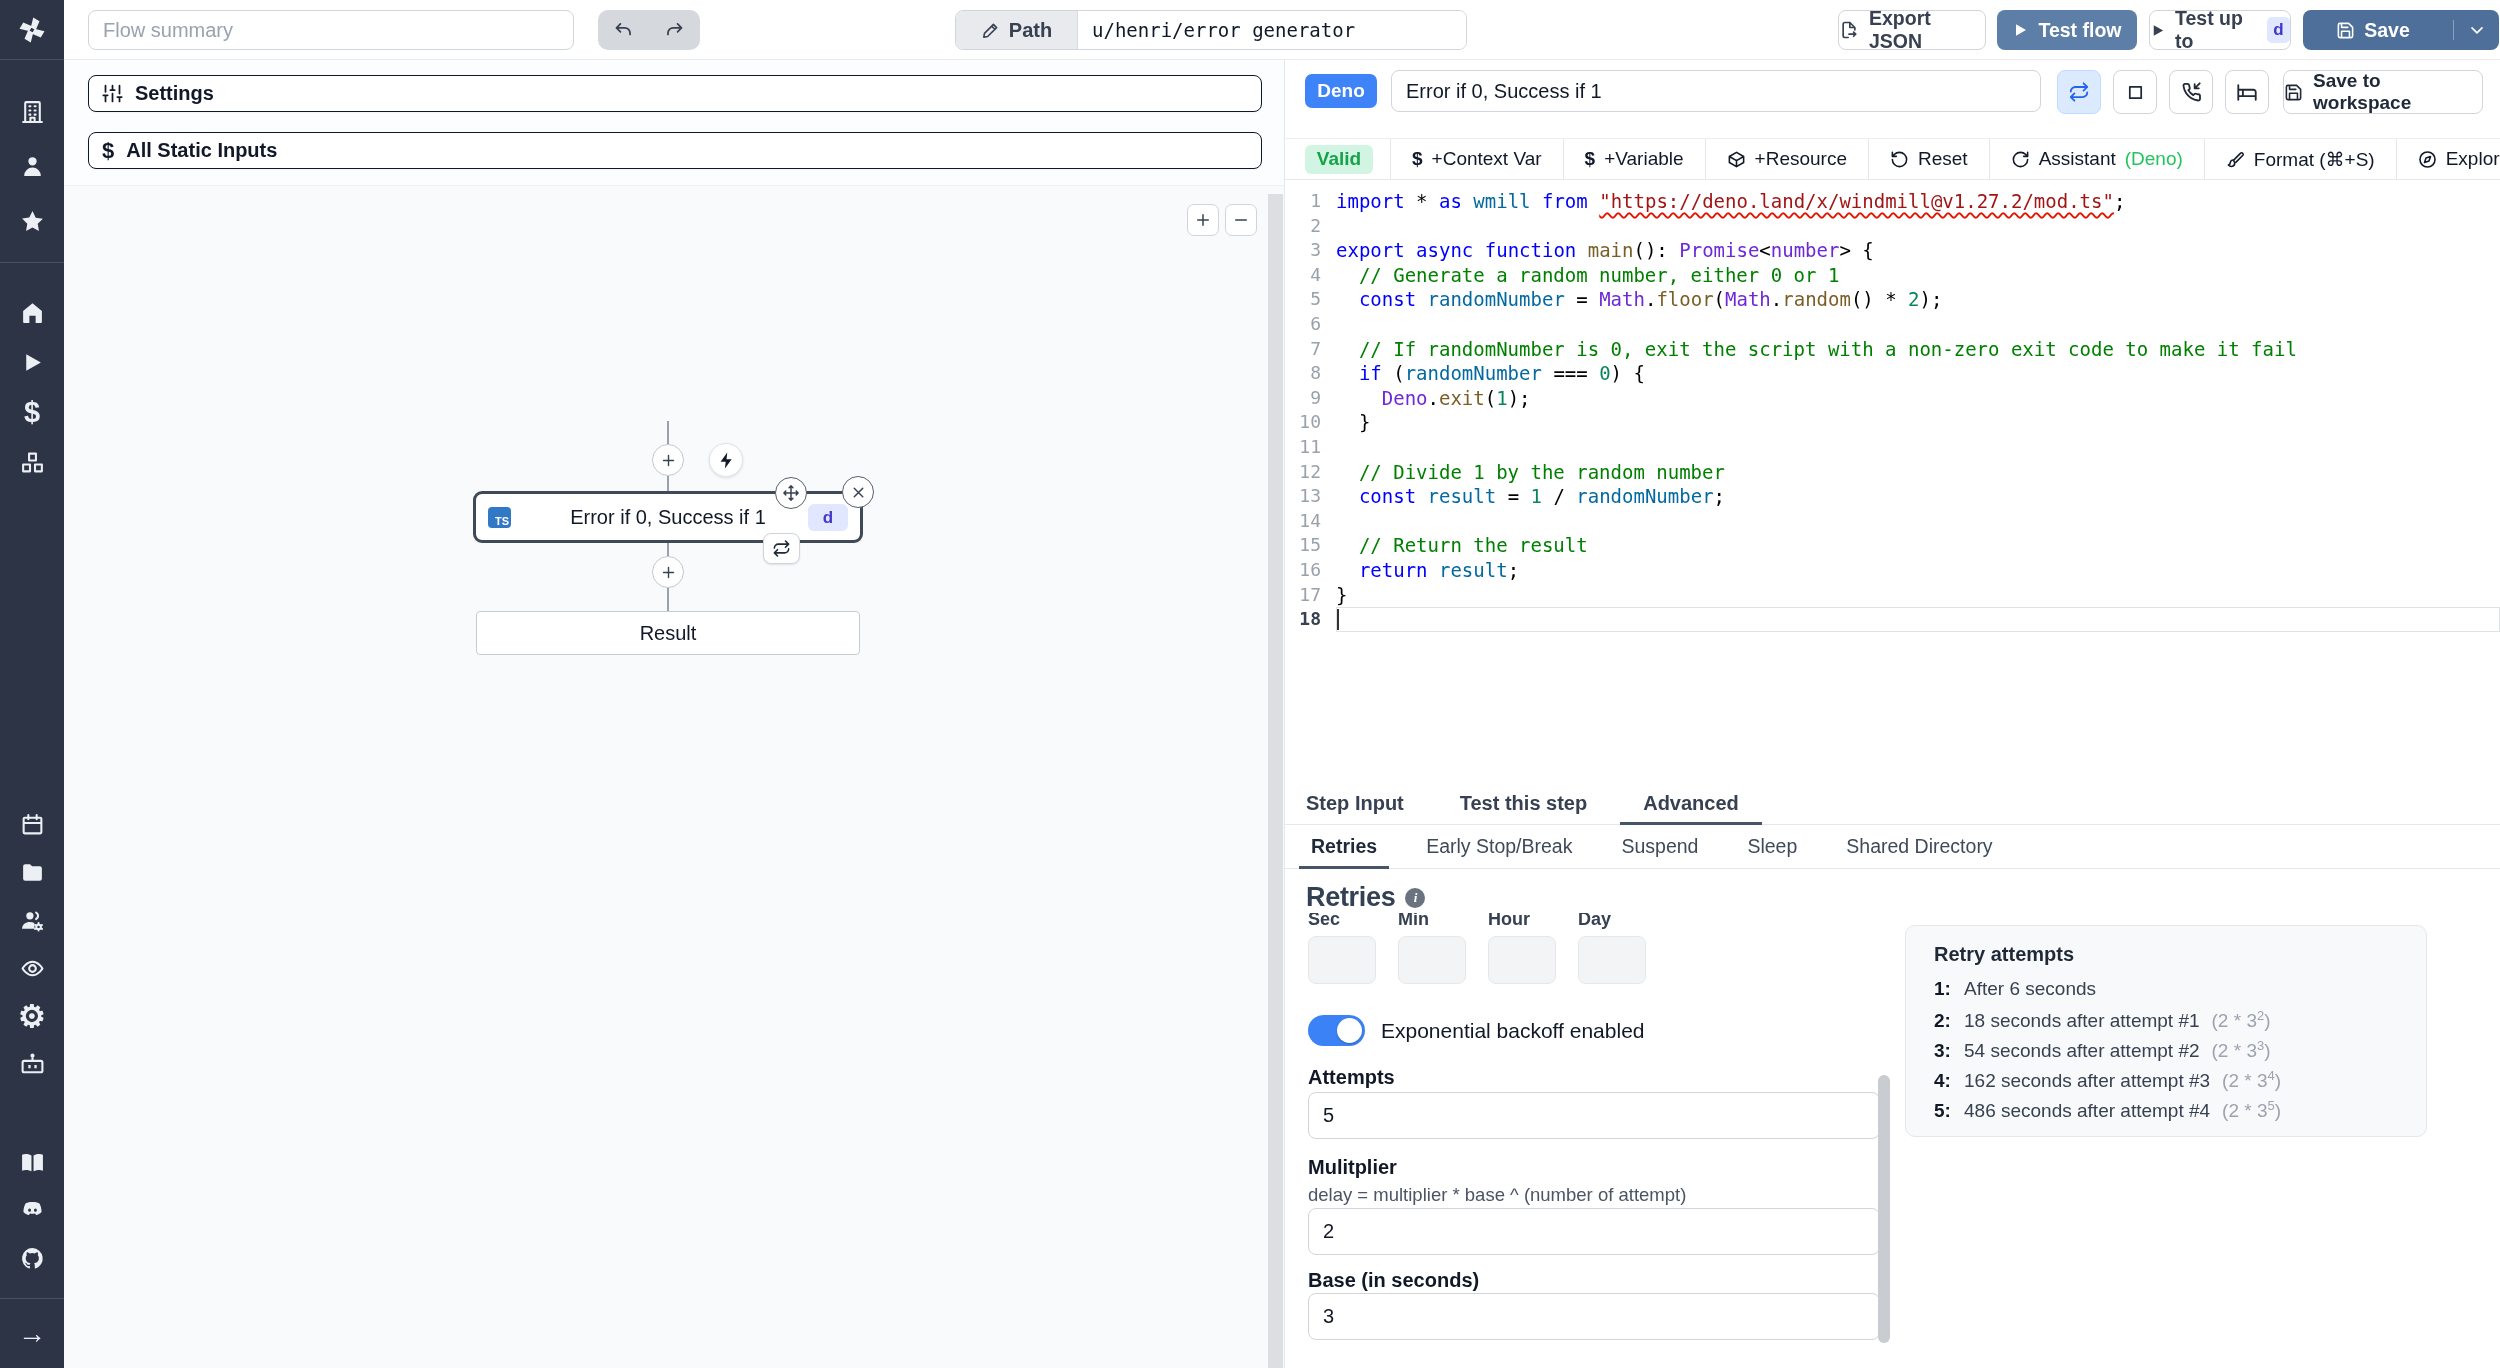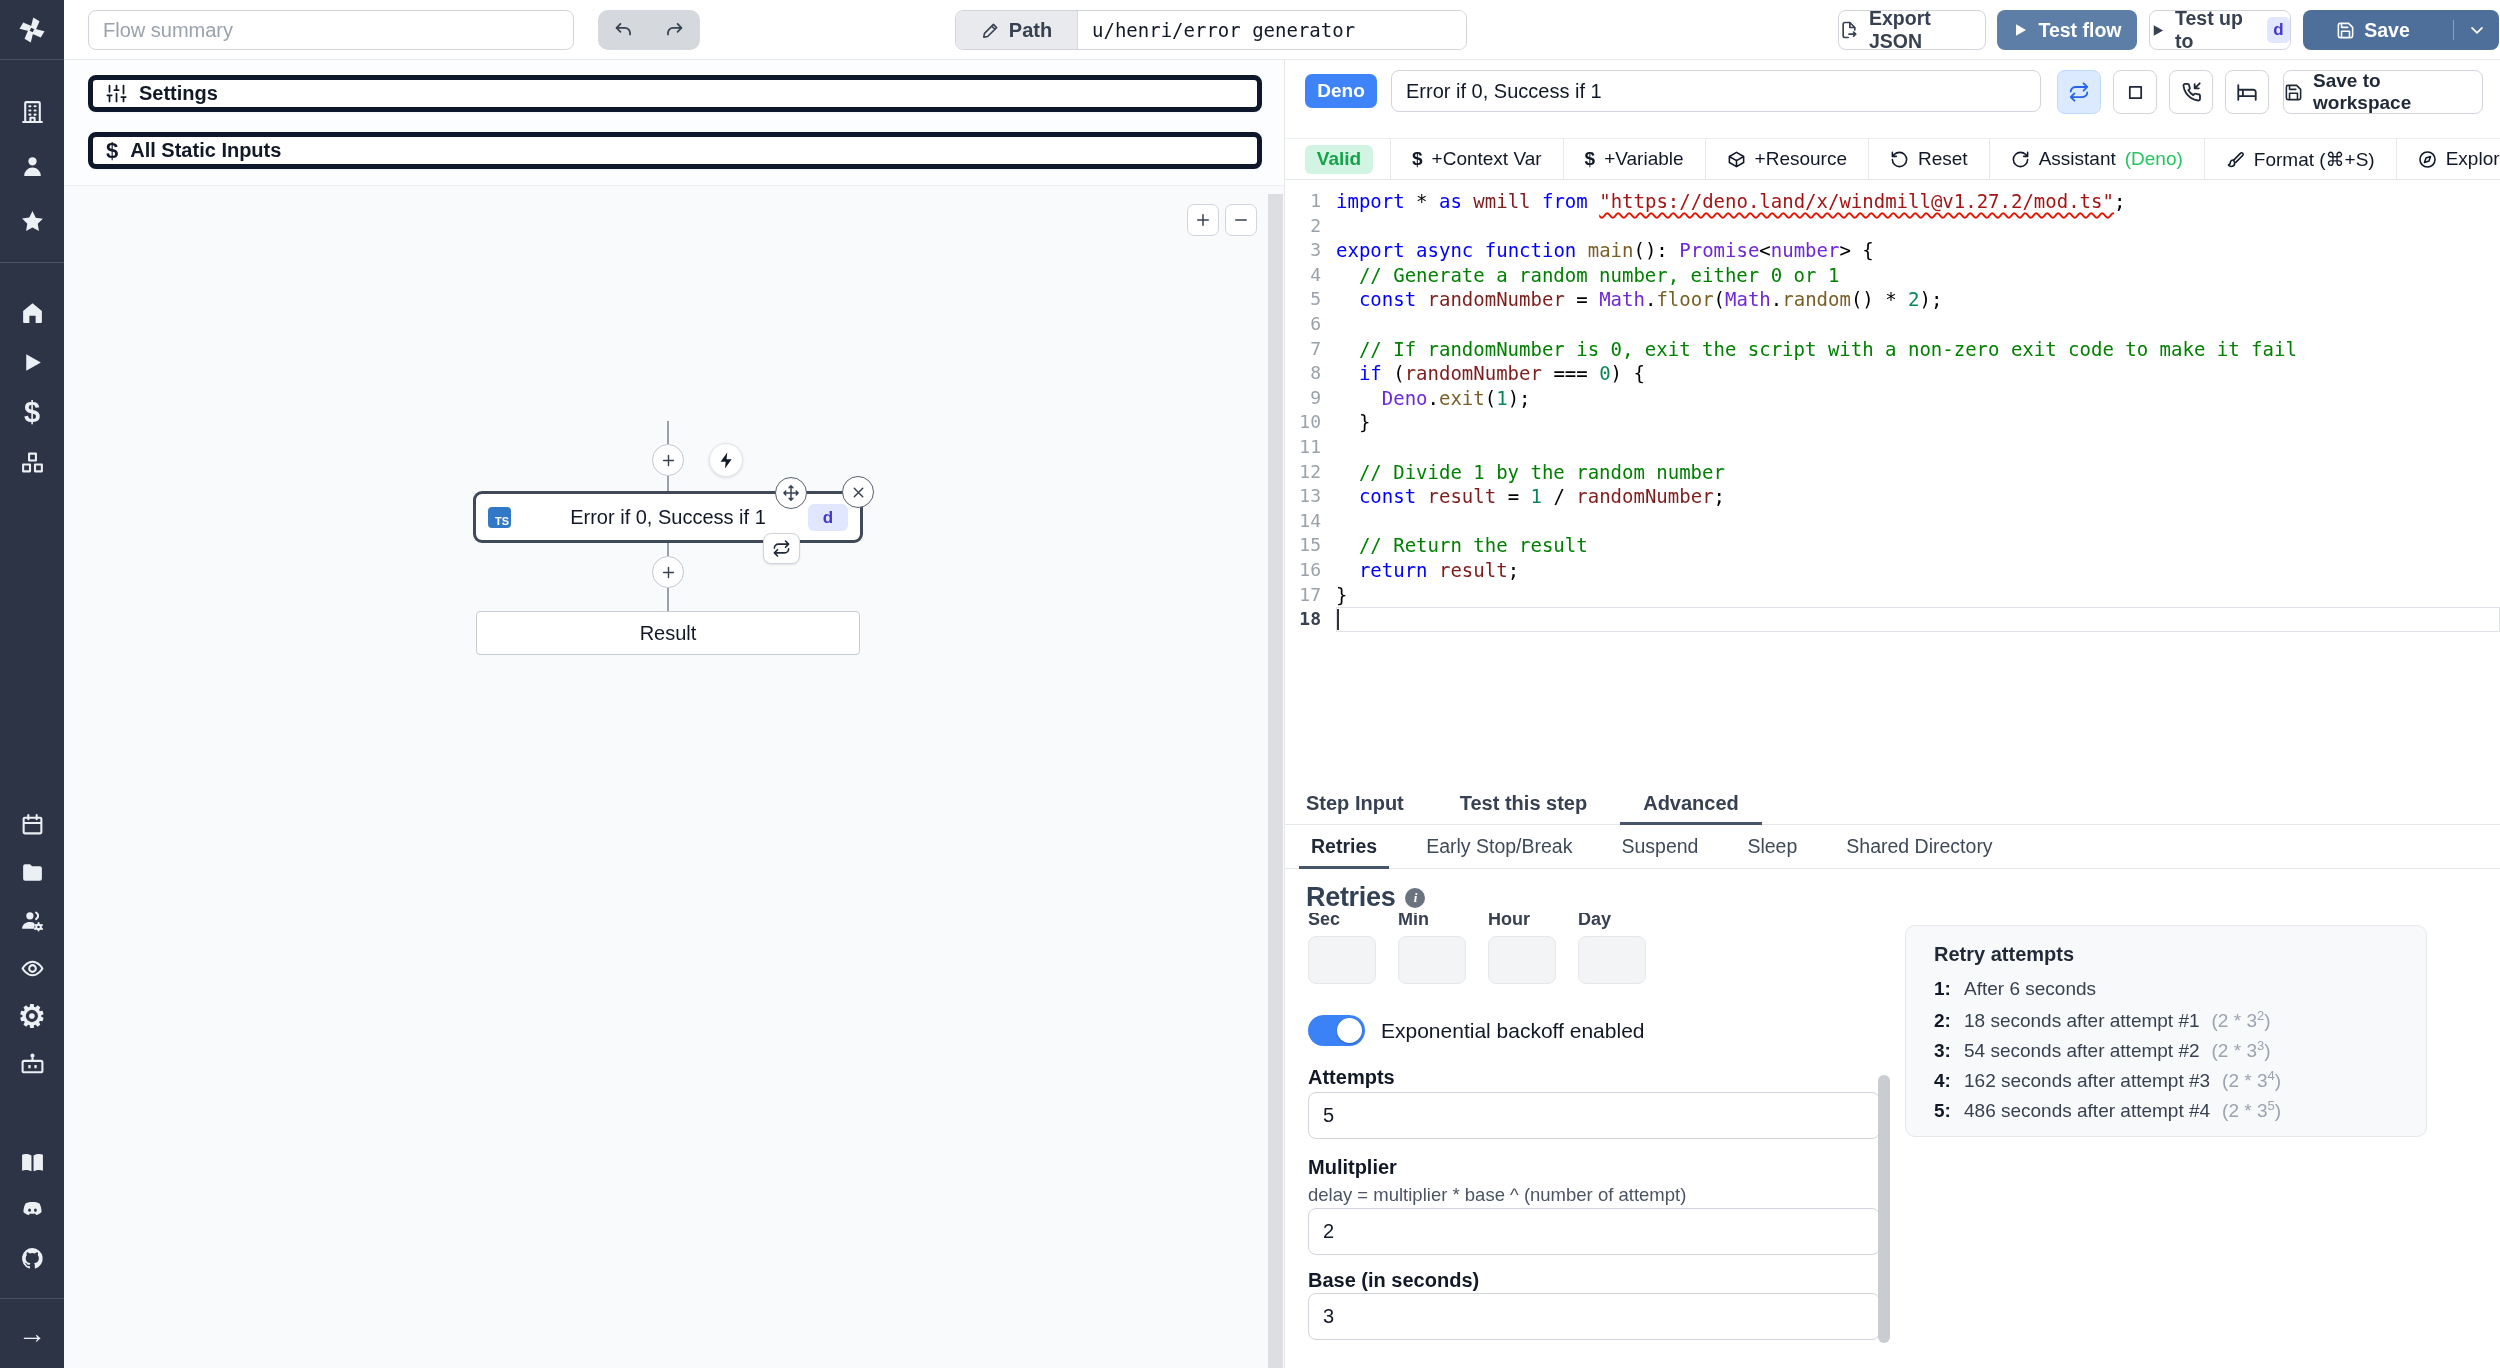--- a/index.html
+++ b/index.html
@@ -35,21 +35,21 @@
 #btn-testflow{left:1933px;width:140px;background:#5d7ea6;color:#fff}
 #btn-testupto{left:2085px;width:142px;gap:10px}
 #btn-save{left:2239px;width:196px;background:#4d6f9a;color:#fff;display:flex;padding:0;overflow:hidden}
 #btn-save .sv-main{flex:1;display:flex;align-items:center;justify-content:center;gap:9px}
 #btn-save .sv-chev{width:46px;display:flex;align-items:center;justify-content:center;border-left:1px solid rgba(255,255,255,.35)}
 .d-badge{background:#e0e7ff;color:#4338ca;font-weight:bold;border-radius:5px;display:flex;align-items:center;justify-content:center}
 #btn-testupto .d-badge{width:26px;height:26px;font-size:17px}
 
 
 #flow-panel{position:absolute;left:64px;top:60px;width:1220px;bottom:0;background:#fcfdfe}
-.collapse-box{position:absolute;left:24px;width:1174px;height:37px;background:#fff;border:5px solid #0f172a;border-radius:8px;display:flex;align-items:center;gap:12px;padding:0 13px;font-size:20px;font-weight:bold;color:#111827;cursor:pointer;box-shadow:0 1px 2px rgba(16,24,40,.04)}
+.collapse-box{position:absolute;left:24px;width:1174px;height:37px;background:#fff;border:1px solid #0f172a;border-radius:8px;display:flex;align-items:center;gap:12px;padding:0 13px;font-size:20px;font-weight:bold;color:#111827;cursor:pointer;box-shadow:0 1px 2px rgba(16,24,40,.04)}
 #settings-box{top:15px}
 #inputs-box{top:72px}
 #canvas{position:absolute;left:0;top:125px;right:0;bottom:0;background:#f8fafc;border-top:1px solid #eef0f3}
 .zoom-btn{position:absolute;top:18px;width:32px;height:32px;background:#fff;border:1px solid #d1d5db;border-radius:7px;display:flex;align-items:center;justify-content:center;color:#374151;cursor:pointer}
 #canvas-scroll{position:absolute;right:1px;top:8px;bottom:0;width:15px;background:#dcdee2}
 .edge{position:absolute;width:2px;background:#9aa1ab}
 .node{position:absolute;display:flex;align-items:center;justify-content:center;font-size:20px;color:#111827;border-radius:4px;cursor:pointer}
 #node-input{left:412px;top:193px;width:384px;height:42px;background:#e7eaee;border:1px solid #aab1bb}
 #node-result{left:412px;top:425px;width:384px;height:44px;background:#fff;border:1px solid #c6ccd4}
 #node-module{left:409px;top:305px;width:390px;height:52px;background:#fff;border:3px solid #3f4957;border-radius:9px;font-size:20px}
@@ -77,21 +77,21 @@
 
 
 #code-area{position:absolute;left:0;top:121px;right:0;height:601px;background:#fff;overflow:hidden;cursor:text}
 #code{padding-top:8px;font-family:"DejaVu Sans Mono",monospace;font-size:19px}
 .code-line{display:flex;line-height:24.6px;white-space:pre}
 .code-line .ln{width:36px;text-align:right;margin-right:15px;color:#99a1ab;flex:none;font-size:18px}
 .code-line .lc{flex:1;position:relative}
 .code-line.cur .ln{color:#374151;font-weight:bold}
 .code-line.cur .lc{box-shadow:inset 0 0 0 1px #dfe3e9}
 .code-line.cur .lc::before{content:"";position:absolute;left:1px;top:2px;bottom:2px;border-left:2px solid #333}
-.tk-k{color:#0000ff}.tk-v{color:#7f1d1d}.tk-t{color:#6d28d9}.tk-f{color:#795e26}
+.tk-k{color:#0000ff}.tk-v{color:#0369a1}.tk-t{color:#6d28d9}.tk-f{color:#795e26}
 .tk-c{color:#008000}.tk-n{color:#098658}.tk-p{color:#000}
 .tk-sq{color:#a31515;text-decoration:underline wavy #e51400 1.5px;text-underline-offset:4px}
 
 
 #tabs-row{position:absolute;left:0;top:722px;right:0;height:43px;border-bottom:1px solid #e5e7eb;display:flex;align-items:center;gap:56px;padding-left:21px}
 .tab{font-size:20px;font-weight:bold;color:#374151;position:relative;height:100%;display:flex;align-items:center;cursor:pointer}
 .tab.active::after{content:"";position:absolute;left:-23px;right:-23px;bottom:-1px;height:3px;background:#475569}
 #subtabs-row{position:absolute;left:0;top:765px;right:0;height:44px;border-bottom:1px solid #e5e7eb;display:flex;align-items:center;gap:49px;padding-left:26px}
 .subtab{font-size:19.5px;color:#3f4a59;position:relative;height:100%;display:flex;align-items:center;cursor:pointer}
 .subtab.active{font-weight:bold;color:#1f2937}

